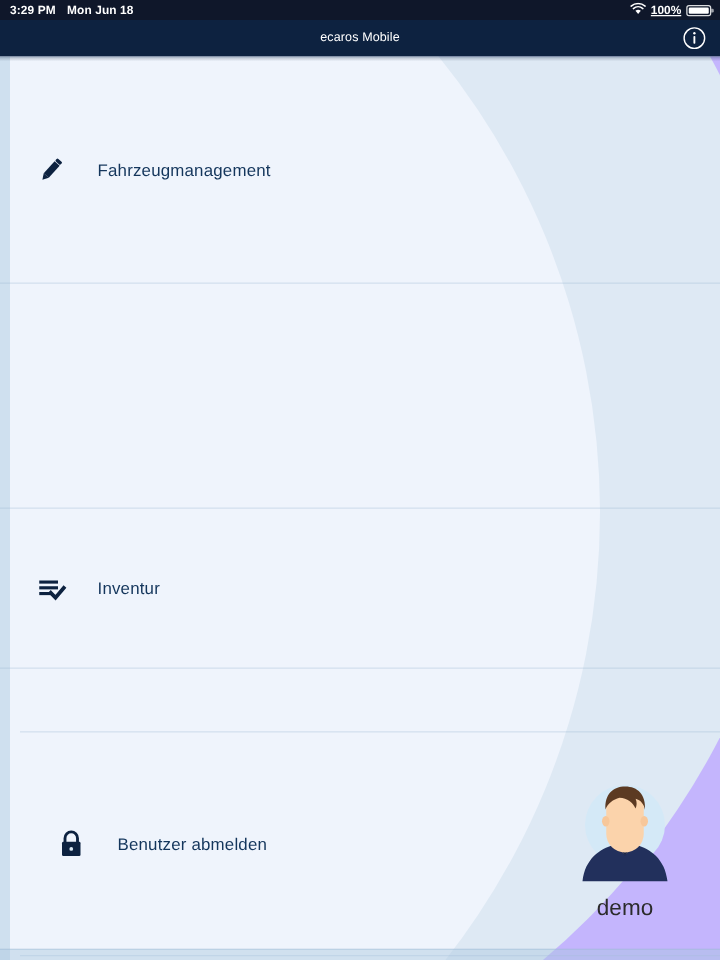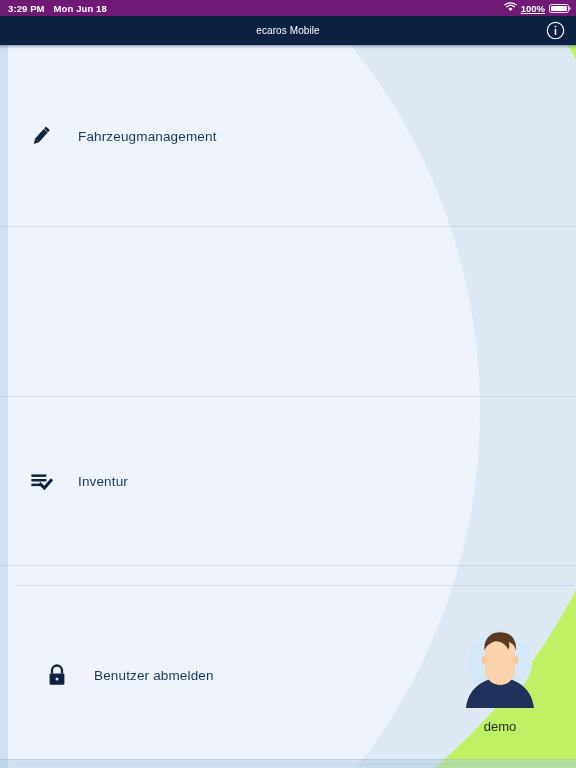--- a/index.html
+++ b/index.html
@@ -20,21 +20,21 @@
     overflow: hidden;
     background: #ffffff;
   }
 
   
   .statusbar {
     position: absolute;
     top: 0; left: 0;
     width: 576px;
     height: 16px;
-    background: #701a75;
+    background: #0f172a;
     color: #ffffff;
     font-size: 9.5px;
     display: flex;
     align-items: center;
     z-index: 40;
   }
   .status-left {
     display: flex;
     align-items: center;
     gap: 9px;
@@ -116,21 +116,21 @@
     z-index: 34;
     pointer-events: none;
   }
 
   
   .content {
     position: absolute;
     top: 45px; left: 0;
     width: 576px;
     height: 723px;
-    background: #bef264;
+    background: #c4b5fd;
     overflow: hidden;
   }
   
   .bg-arc-outer {
     position: absolute;
     left: -520px;
     top: -300px;
     width: 1160px;
     height: 1160px;
     border-radius: 50%;
@@ -196,21 +196,21 @@
   }
 
   
   .avatar {
     width: 96px;
     height: 96px;
     position: relative;
   }
   .avatar-name {
     margin-top: 7px;
-    font-size: 13px;
+    font-size: 18px;
     color: #2b2b2b;
     text-align: center;
   }
 
   
   .bottom-band {
     position: absolute;
     left: 0;
     bottom: 0;
     width: 576px;
@@ -273,21 +273,21 @@
               <rect x="11.3" y="3.6" width="5.4" height="2.9" rx="1.0" fill="#0d2240"></rect>
               <rect x="11.3" y="7.0" width="5.4" height="13.0" fill="#0d2240"></rect>
               <path d="M11.3 20.0 L16.7 20.0 L14.0 24.6 Z" fill="#0d2240"></path>
             </g>
           </svg>
         </div>
         <span class="row-label">Fahrzeugmanagement</span>
       </div>
 
 
-      <div class="row" style="top:351px; height:170px;">
+      <div class="row" style="top:361px; height:129px;">
         <div class="row-icon">
           <svg width="28" height="28" viewBox="0 0 28 28">
             <rect x="4.4" y="7.4" width="15.0" height="2.5" fill="#0d2240"></rect>
             <rect x="4.4" y="12.0" width="15.0" height="2.5" fill="#0d2240"></rect>
             <rect x="4.4" y="16.6" width="10.4" height="2.5" fill="#0d2240"></rect>
             <path d="M13.6 17.2 L17.4 21.1 L24.0 13.4" fill="none" stroke="#0d2240" stroke-width="3.0" stroke-linecap="square" stroke-linejoin="miter"></path>
           </svg>
         </div>
         <span class="row-label">Inventur</span>
       </div>

